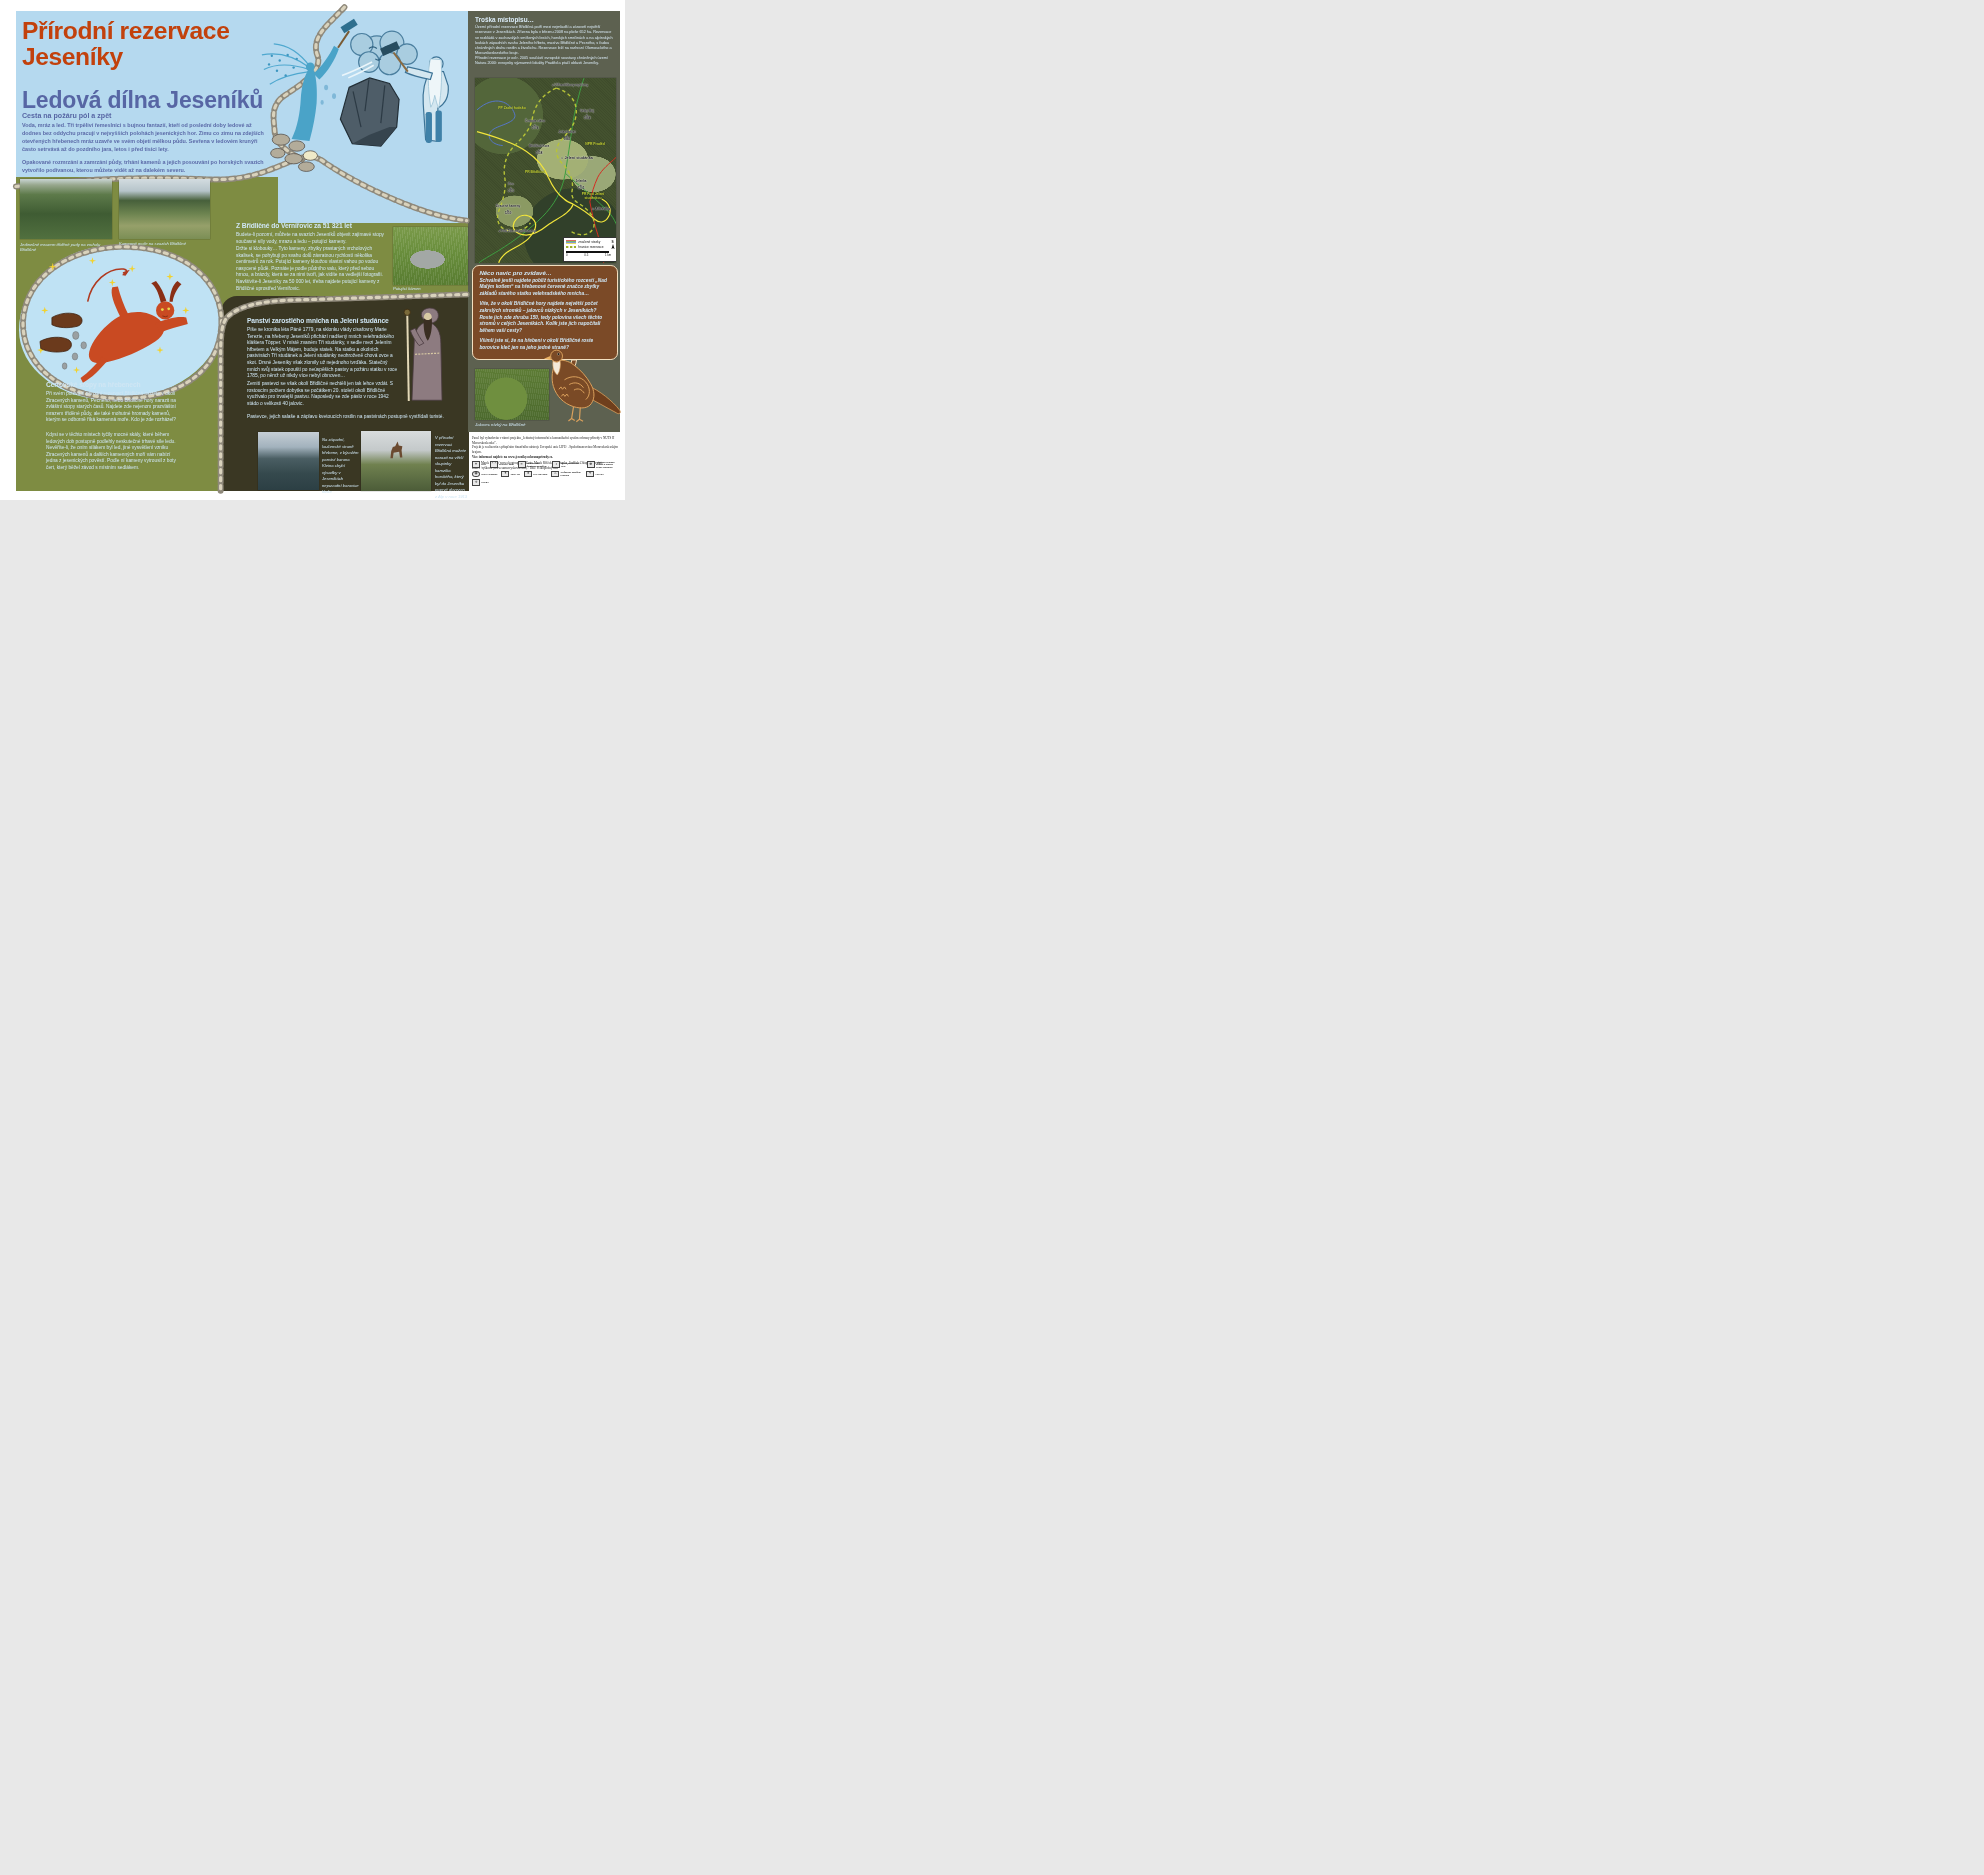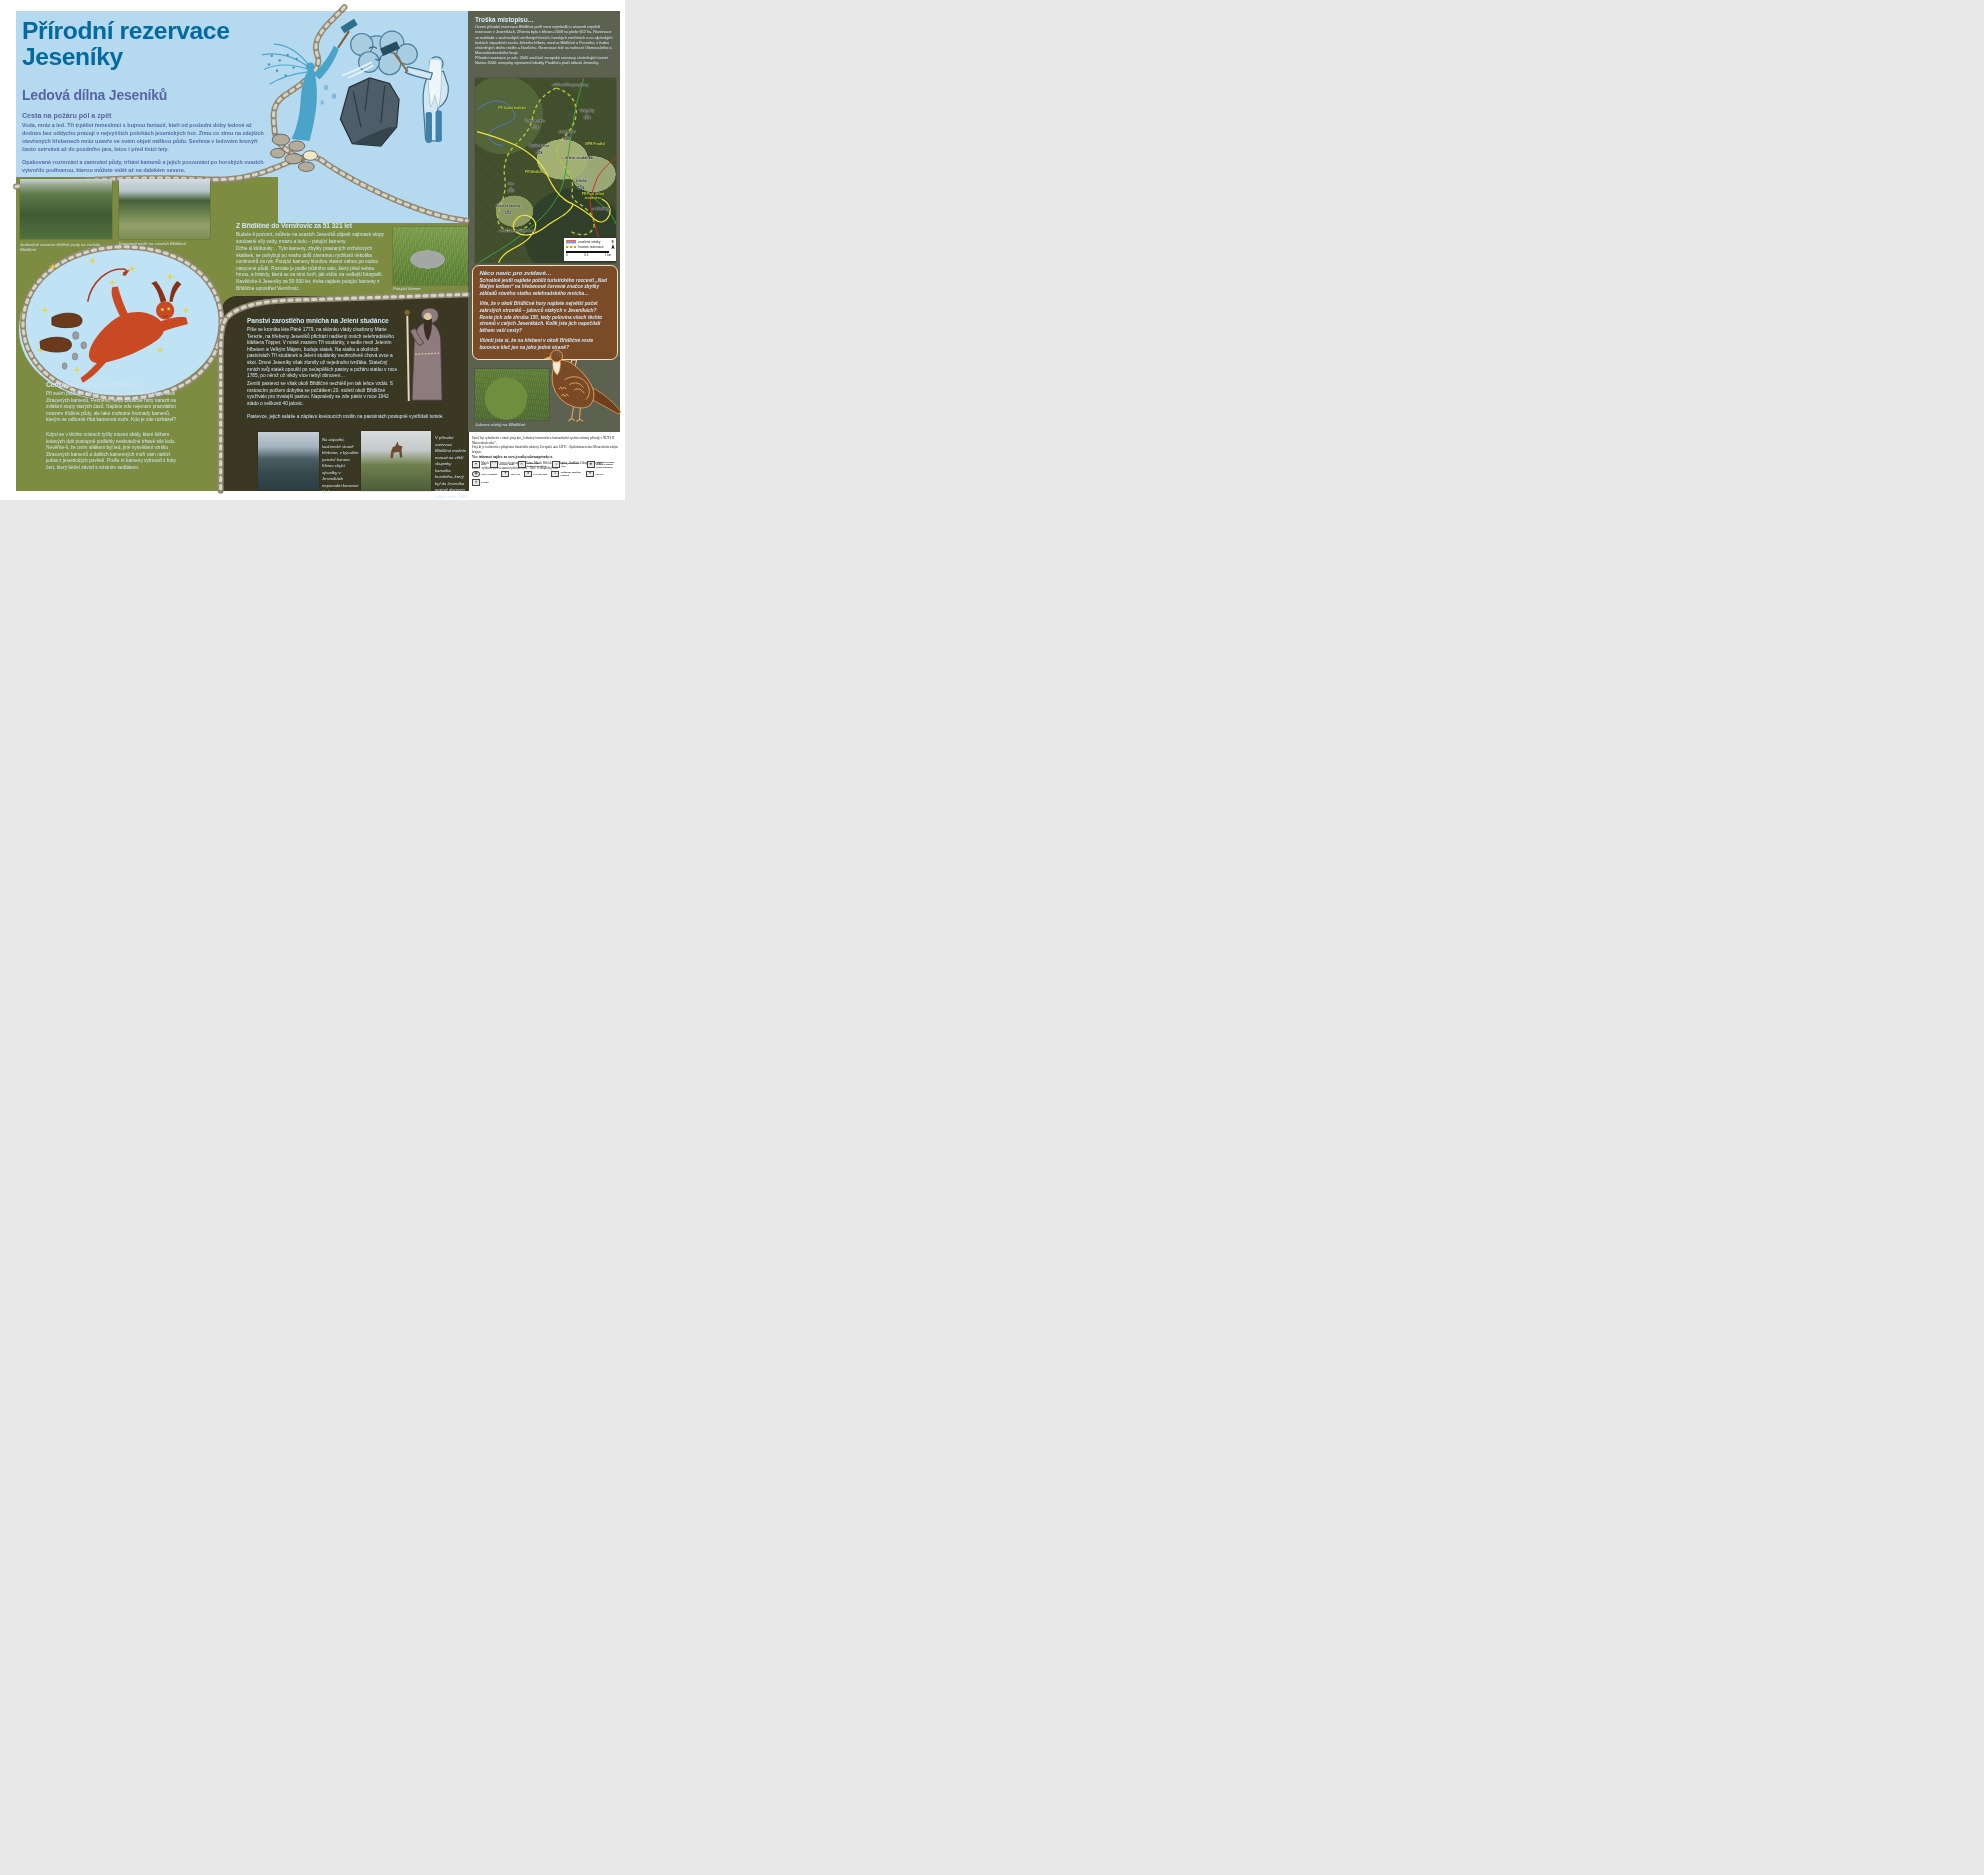--- a/index.html
+++ b/index.html
@@ -11,22 +11,22 @@
   
   .zone-sky{left:16px;top:11px;width:453px;height:166px;background:#b5d9ef;}
   .zone-sky2{left:278px;top:177px;width:191px;height:46px;background:#b5d9ef;}
   .zone-green{left:16px;top:177px;width:453px;height:314px;background:#7e8c42;}
   .zone-pond{left:19px;top:245px;width:203px;height:155px;background:#bfe2f4;
              border-radius:48% 52% 55% 45% / 55% 48% 52% 45%;}
   .zone-brown{left:221px;top:296px;width:248px;height:195px;background:#3a3723;border-radius:16px 0 0 0;}
   .zone-sidebar{left:468px;top:11px;width:152px;height:421px;background:#5d6150;}
 
   
-  .title{color:#0369a1;font-weight:bold;font-size:24.6px;line-height:1.06;letter-spacing:-0.4px;}
-  .subtitle{color:#5766a4;font-weight:bold;font-size:14px;letter-spacing:-0.2px;}
+  .title{color:#c2410c;font-weight:bold;font-size:24.6px;line-height:1.06;letter-spacing:-0.4px;}
+  .subtitle{color:#5766a4;font-weight:bold;font-size:23px;letter-spacing:-0.2px;}
   .lead-head{color:#5766a4;font-weight:bold;font-size:7.1px;}
   .lead{color:#5b6aa8;font-weight:bold;font-size:5.4px;line-height:1.5;}
   .sec-head{color:#cfe6f4;font-weight:bold;font-size:6.7px;letter-spacing:-0.1px;}
   .sec-body{color:#cfe6f4;font-size:4.8px;line-height:1.38;}
   .cap{color:#cfe6f4;font-style:italic;font-size:4.2px;}
   .side-head{color:#d9eaf6;font-weight:bold;font-size:6.4px;}
   .side-body{color:#d9eaf6;font-size:3.8px;line-height:1.34;}
   .bubble-head{color:#cfe6f4;font-weight:bold;font-style:italic;font-size:6px;}
   .bubble-body{color:#cfe6f4;font-style:italic;font-weight:bold;font-size:4.8px;line-height:1.4;}
   .photo{box-shadow:0 0 0 0.4px rgba(0,0,0,.25);}

